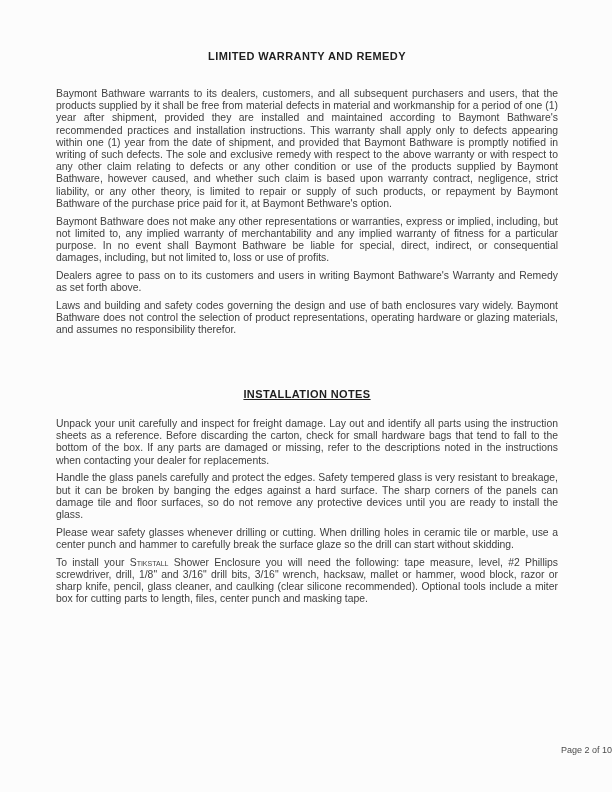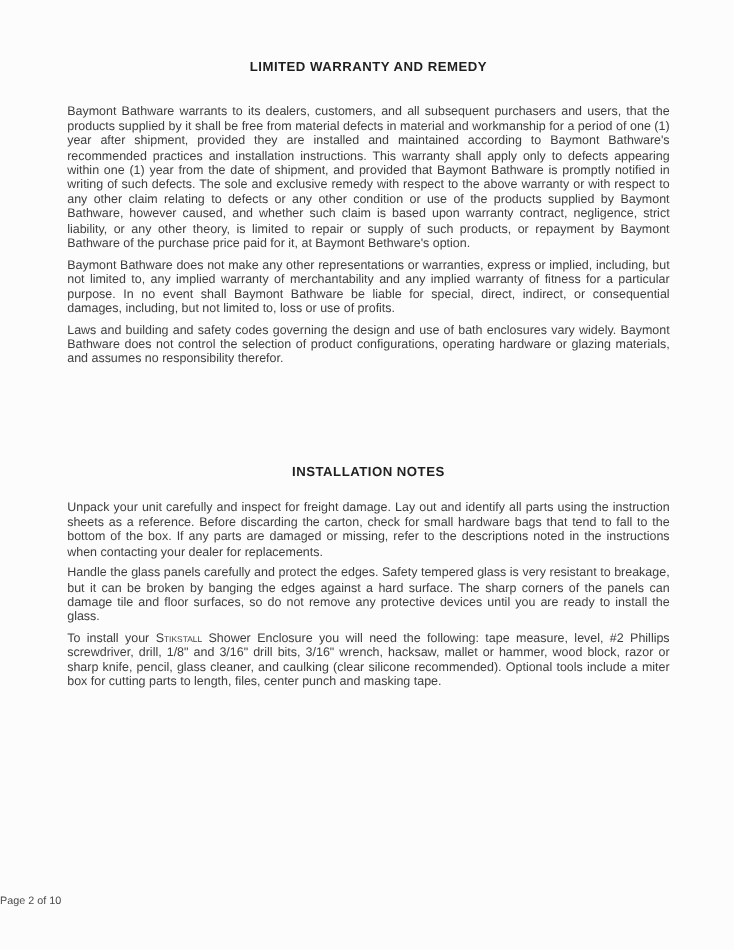--- a/index.html
+++ b/index.html
@@ -28,59 +28,61 @@
     letter-spacing: 0.4px;
     line-height: 12px;
     margin: 0; padding: 0;
   }
   .sec1 .section-title { margin: 50px 0 26px 0; }
   .sec2 {
     position: absolute;
     top: 388px; left: 0;
     width: 100%;
   }
-  .sec2 .section-title { margin: 0 0 18px 0; }
+  .sec2 .section-title { margin: 0 0 18px 0; text-decoration: underline; }
   .para {
     font-size: 10.4px;
     line-height: 12.2px;
     text-align: justify;
     margin: 0 0 5.5px 0;
     color: #3e3e3e;
   }
   .italic { }
   .smallcaps { font-variant: small-caps; margin-top: 48px; }
   .footer {
     position: absolute;
     left: 0; right: 0;
     top: 745px;
-    text-align: left;
+    text-align: right;
     font-size: 9px;
     color: #4b4b4b;
   }
 </style>
 </head>
 <body>
 
 <div class="page">
   <div class="content">
 
     <section class="sec1">
       <h1 class="section-title">LIMITED WARRANTY AND REMEDY</h1>
       <div class="paragraphs">
           <p class="para"><span>Baymont Bathware warrants to its dealers, customers, and all subsequent purchasers and users, that the products supplied by it shall be free from material defects in material and workmanship for a period of one (1) year after shipment, provided they are installed and maintained according to Baymont Bathware's recommended practices and installation instructions.  This warranty shall apply only to defects appearing within one (1) year from the date of shipment, and provided that Baymont Bathware is promptly notified in writing of such defects.  The sole and exclusive remedy with respect to the above warranty or with respect to any other claim relating to defects or any other condition or use of the products supplied by Baymont Bathware, however caused, and whether such claim is based upon warranty contract, negligence, strict liability, or any other theory, is limited to repair or supply of such products, or repayment by Baymont Bathware of the purchase price paid for it, at Baymont Bethware's option.</span></p>
           <p class="para"><span class="italic">Baymont Bathware does not make any other representations or warranties, express or implied, including, but not limited to, any implied warranty of merchantability and any implied warranty of fitness for a particular purpose.  In no event shall Baymont Bathware be liable for special, direct, indirect, or consequential damages, including, but not limited to, loss or use of profits.</span></p>
-          <p class="para"><span>Laws and building and safety codes governing the design and use of bath enclosures vary widely.  Baymont Bathware does not control the selection of product configurations, operating hardware or glazing materials, and assumes no responsibility therefor.</span></p>
+          <p class="para"><span>Dealers agree to pass on to its customers and users in writing Baymont Bathware's Warranty and Remedy as set forth above.</span></p>
+          <p class="para"><span>Laws and building and safety codes governing the design and use of bath enclosures vary widely.  Baymont Bathware does not control the selection of product representations, operating hardware or glazing materials, and assumes no responsibility therefor.</span></p>
         </div>
     </section>
 
     <section class="sec2">
       <h1 class="section-title">INSTALLATION NOTES</h1>
       <div class="paragraphs">
           <p class="para"><span>Unpack your unit carefully and inspect for freight damage.  Lay out and identify all parts using the instruction sheets as a reference.  Before discarding the carton, check for small hardware bags that tend to fall to the bottom of the box.  If any parts are damaged or missing, refer to the descriptions noted in the instructions when contacting your dealer for replacements.</span></p>
           <p class="para"><span>Handle the glass panels carefully and protect the edges.  Safety tempered glass is very resistant to breakage, but it </span><span class="italic">can be broken</span><span> by banging the edges against a hard surface.  The sharp corners of the panels can damage tile and floor surfaces, so do not remove any protective devices until you are ready to install the glass.</span></p>
+          <p class="para"><span>Please wear safety glasses whenever drilling or cutting.  When drilling holes in ceramic tile or marble, use a center punch and hammer to carefully break the surface glaze so the drill can start without skidding.</span></p>
           <p class="para"><span>To install your </span><span class="smallcaps">Stikstall</span><span> Shower Enclosure you will need the following: tape measure, level, #2 Phillips screwdriver, drill, 1/8" and 3/16" drill bits, 3/16" wrench, hacksaw, mallet or hammer, wood block, razor or sharp knife, pencil, glass cleaner, and caulking (clear silicone recommended).  Optional tools include a miter box for cutting parts to length, files, center punch and masking tape.</span></p>
         </div>
     </section>
 
   </div>
 
   <div class="footer">Page 2 of 10</div>
 </div>
 
 </body></html>

